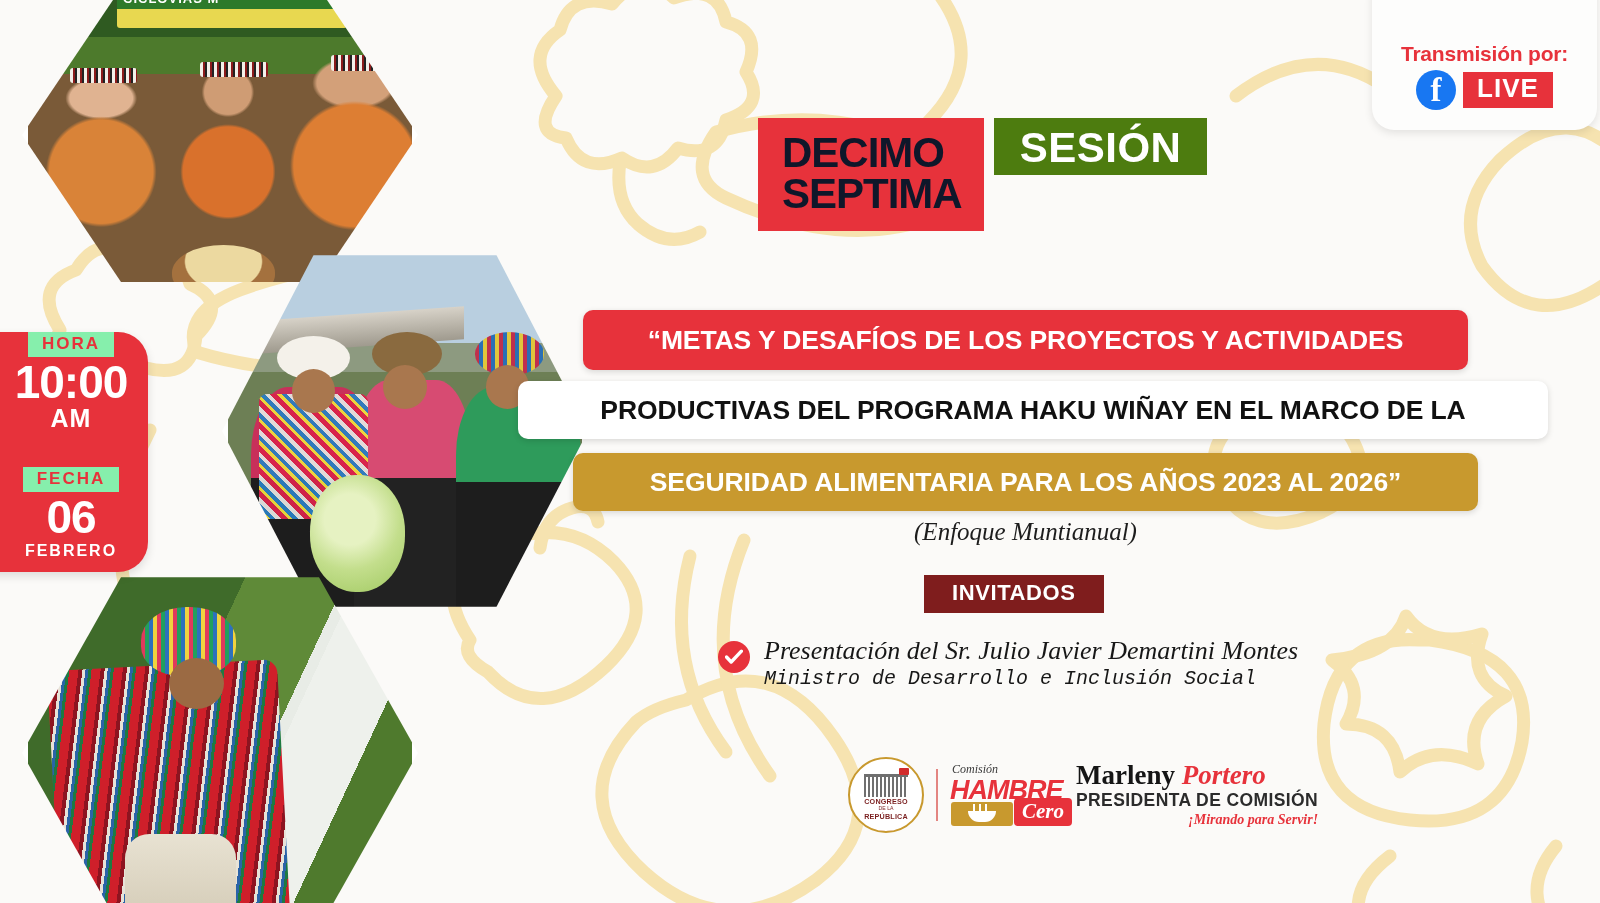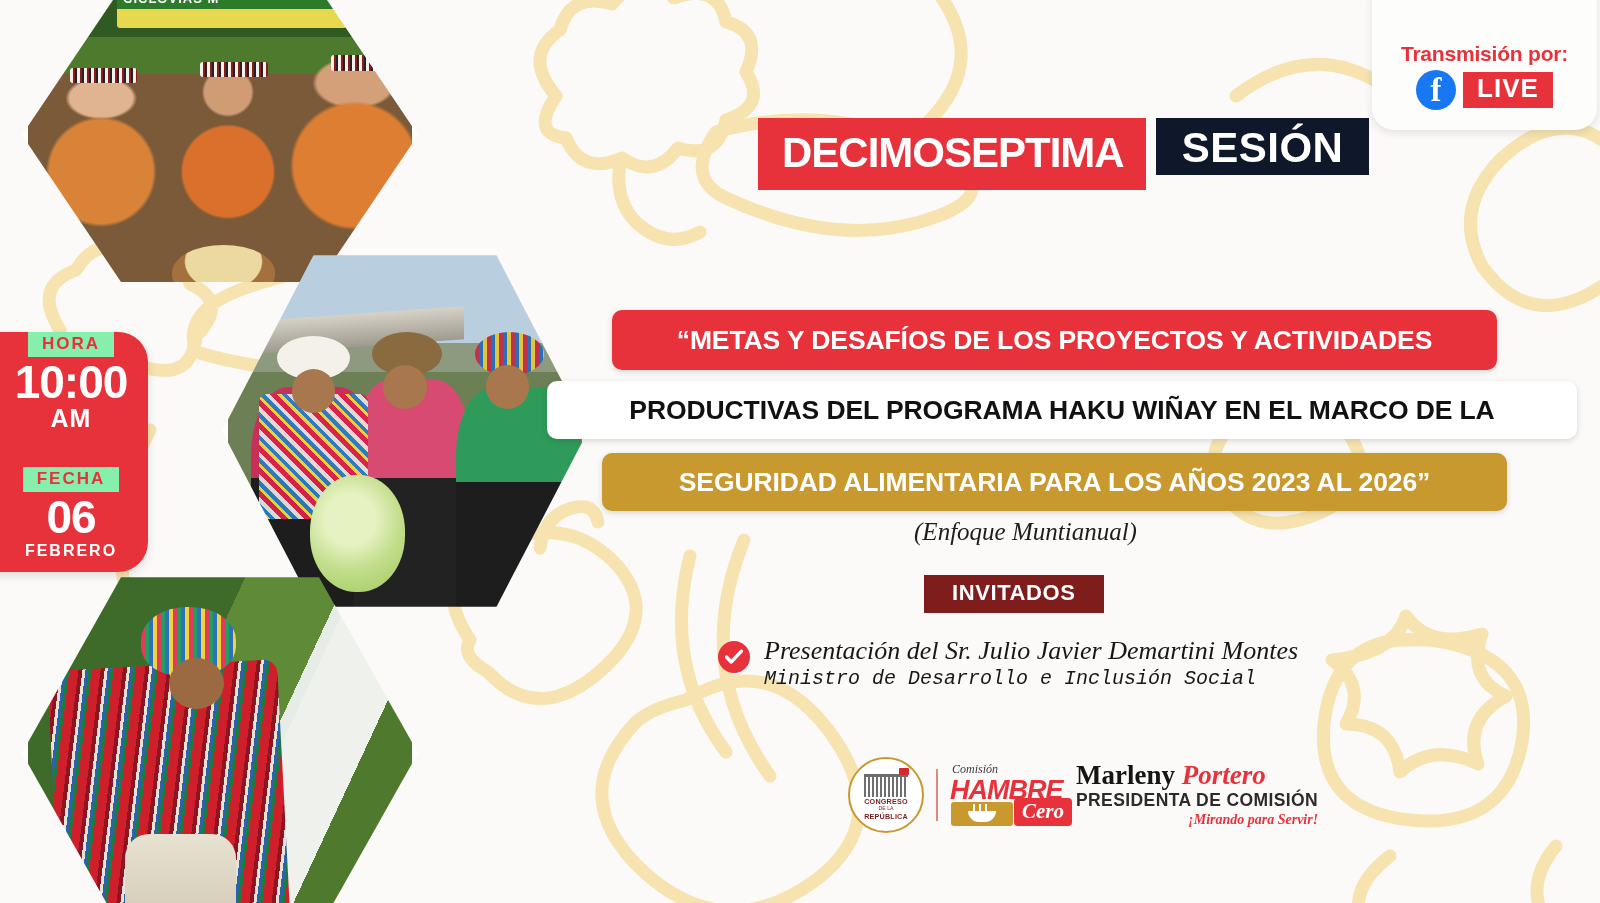--- a/index.html
+++ b/index.html
@@ -128,43 +128,43 @@
     content:"f";position:absolute;left:0;right:0;top:-1px;
     color:#fff;font-family:"Liberation Serif",serif;font-weight:700;font-size:33px;
     text-align:center;line-height:42px;
   }
   .live-chip{background:#e7323b;color:#fff;font-weight:800;font-size:26px;
     letter-spacing:1px;padding:2px 14px 4px 14px;line-height:1.12;}
 
   
   #session{position:absolute;left:758px;top:118px;z-index:5;display:flex;align-items:stretch;}
   #session .left-blk{
-    background:#e7323b;color:#ffffff;padding:14px 22px 16px 24px;
-    display:flex;flex-direction:row;justify-content:center;
+    background:#e7323b;color:#0f172a;padding:14px 22px 16px 24px;
+    display:flex;flex-direction:column;justify-content:center;
   }
   #session .l1{font-weight:800;font-size:42px;letter-spacing:-1px;line-height:.98;}
   #session .l2{font-weight:800;font-size:42px;letter-spacing:-1px;line-height:1.0;}
   #session .divider{width:10px;background:transparent;}
   #session .right-blk{display:flex;flex-direction:column;}
   #session .r1{
-    background:#0f172a;color:#fff;font-weight:800;font-size:42px;letter-spacing:.5px;
+    background:#4d7c0f;color:#fff;font-weight:800;font-size:42px;letter-spacing:.5px;
     padding:8px 26px 6px 26px;line-height:1.03;
   }
   #session .r2{
     color:#1a1a1a;font-family:"Liberation Serif",serif;font-style:italic;font-weight:700;
     font-size:41px;letter-spacing:.5px;padding:6px 22px 0 26px;line-height:1.1;
   }
 
   
   .tbar{
     position:absolute;z-index:5;border-radius:10px;
     display:flex;align-items:center;justify-content:center;
     font-weight:800;font-size:26.5px;letter-spacing:-.1px;
     box-shadow:0 2px 6px rgba(0,0,0,.14);
-    box-sizing:border-box;text-align:center;margin-left:29px;
+    box-sizing:border-box;text-align:center;
   }
   #tbar1{left:583px;top:310px;width:885px;height:60px;background:#e7323b;color:#fff;}
   #tbar2{left:518px;top:381px;width:1030px;height:58px;background:#ffffff;color:#111;}
   #tbar3{left:573px;top:453px;width:905px;height:58px;background:#c8992e;color:#fff;}
 
   
   #enfoque{
     position:absolute;left:583px;top:518px;width:885px;text-align:center;z-index:5;
     font-family:"Liberation Serif",serif;font-style:italic;font-size:25px;color:#1d1d1d;
   }

